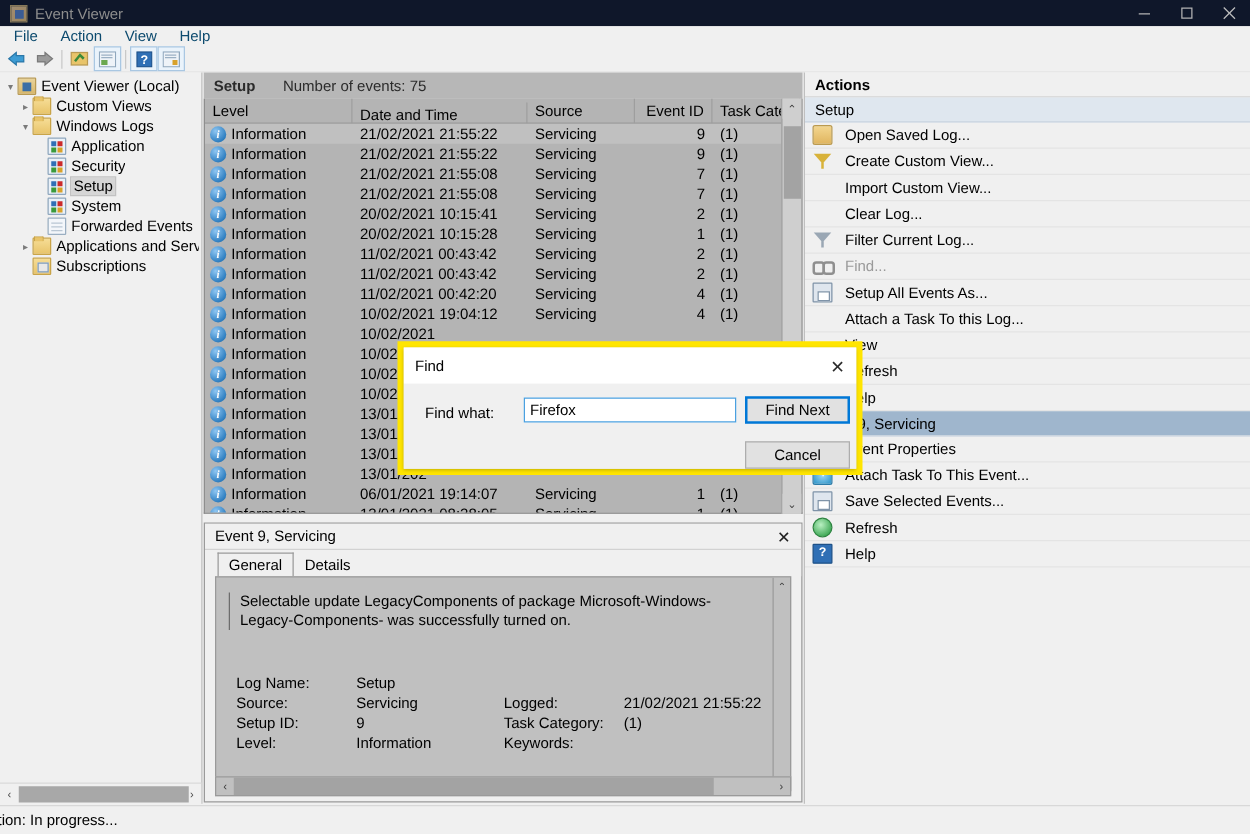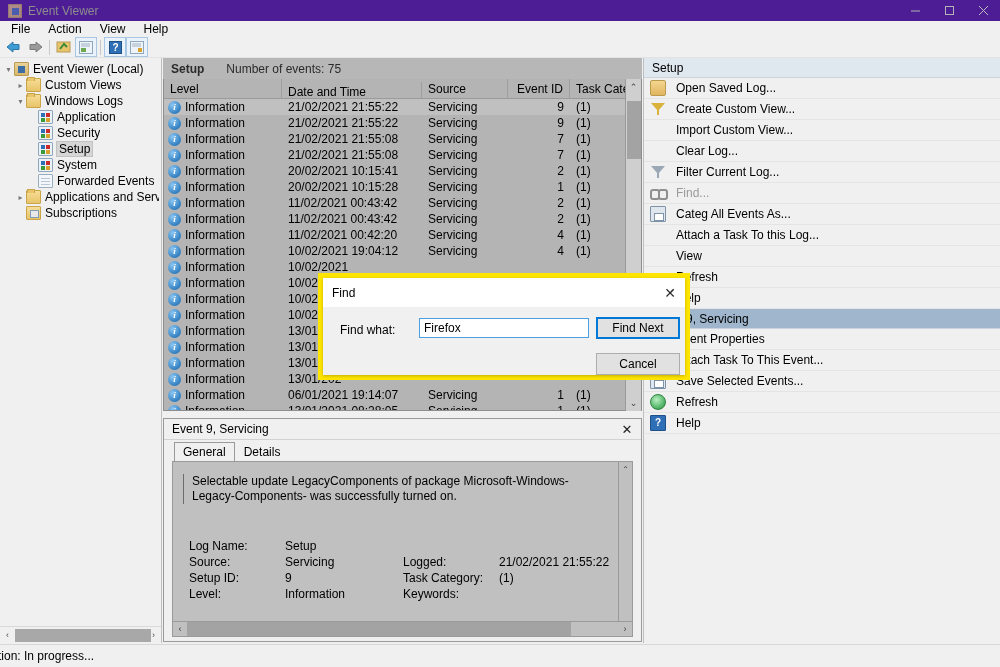--- a/index.html
+++ b/index.html
@@ -10,21 +10,21 @@
     font-family: "Liberation Sans", sans-serif;
     font-size: 12px;
     color: #000;
     background: #f0f0f0;
   }
   #app { position: relative; width: 1000px; height: 667px; background: #f0f0f0; }
 
   
   .titlebar {
     position: absolute; left: 0; top: 0; width: 1000px; height: 21px;
-    background: #4c1d95;
+    background: #0f172a;
     display: flex; align-items: center;
   }
   .title-icon {
     width: 14px; height: 14px; margin-left: 8px; margin-right: 6px;
     background: linear-gradient(135deg,#d2b48c 0%, #c9a96e 100%);
     border: 1px solid #b09a6a; position: relative; opacity: .75;
   }
   .title-icon::after {
     content:""; position:absolute; left:3px; top:3px; width:7px; height:7px;
     background:#4a73b8;
@@ -36,21 +36,21 @@
     color: #b3b3b3; font-size: 11px; line-height: 1;
   }
   .winbtn svg { display:block; }
 
   
   .menubar {
     position: absolute; left: 0; top: 21px; width: 1000px; height: 16px;
     background: #f0f0f0; display: flex; align-items: center; padding-left: 2px;
   }
   .menu-item {
-    padding: 1px 9px; font-size: 12px; color: #000000; height: 16px; line-height: 15px;
+    padding: 1px 9px; font-size: 12px; color: #0c4a6e; height: 16px; line-height: 15px;
   }
 
   
   .toolbar {
     position: absolute; left: 0; top: 37px; width: 1000px; height: 21px;
     background: #f0f0f0; display: flex; align-items: center; padding-left: 2px;
     border-bottom: 1px solid #e3e3e3;
   }
   .tb-btn { width: 22px; height: 20px; display:flex; align-items:center; justify-content:center; }
   .tb-sep { width: 1px; height: 15px; background: #c8c8c8; margin: 0 3px; }
@@ -700,20 +700,21 @@
         <div class="d-hs-btn">‹</div>
         <div class="d-hs-track">
           <div class="d-hs-thumb"></div>
         </div>
         <div class="d-hs-btn">›</div>
       </div>
     </div>
   </div>
 
   <div class="actions">
+    <div class="actions-hdr">Actions</div>
     <div id="actions-list">
         <div class="act-group">Setup</div>
         <div class="act-item">
           <span class="act-ic ai-openlog"></span>
           <span>Open Saved Log...</span>
         </div>
         <div class="act-item">
           <span class="act-ic ai-funnel"></span>
           <span>Create Custom View...</span>
         </div>
@@ -728,21 +729,21 @@
         <div class="act-item">
           <span class="act-ic ai-funnel2"></span>
           <span>Filter Current Log...</span>
         </div>
         <div class="act-item disabled">
           <span class="act-ic ai-find"></span>
           <span>Find...</span>
         </div>
         <div class="act-item">
           <span class="act-ic ai-save"></span>
-          <span>Categ All Events As...</span>
+          <span>Setup All Events As...</span>
         </div>
         <div class="act-item">
           <span class="act-ic empty"></span>
           <span>Attach a Task To this Log...</span>
         </div>
         <div class="act-item">
           <span class="act-ic empty"></span>
           <span>View</span>
         </div>
         <div class="act-item">

